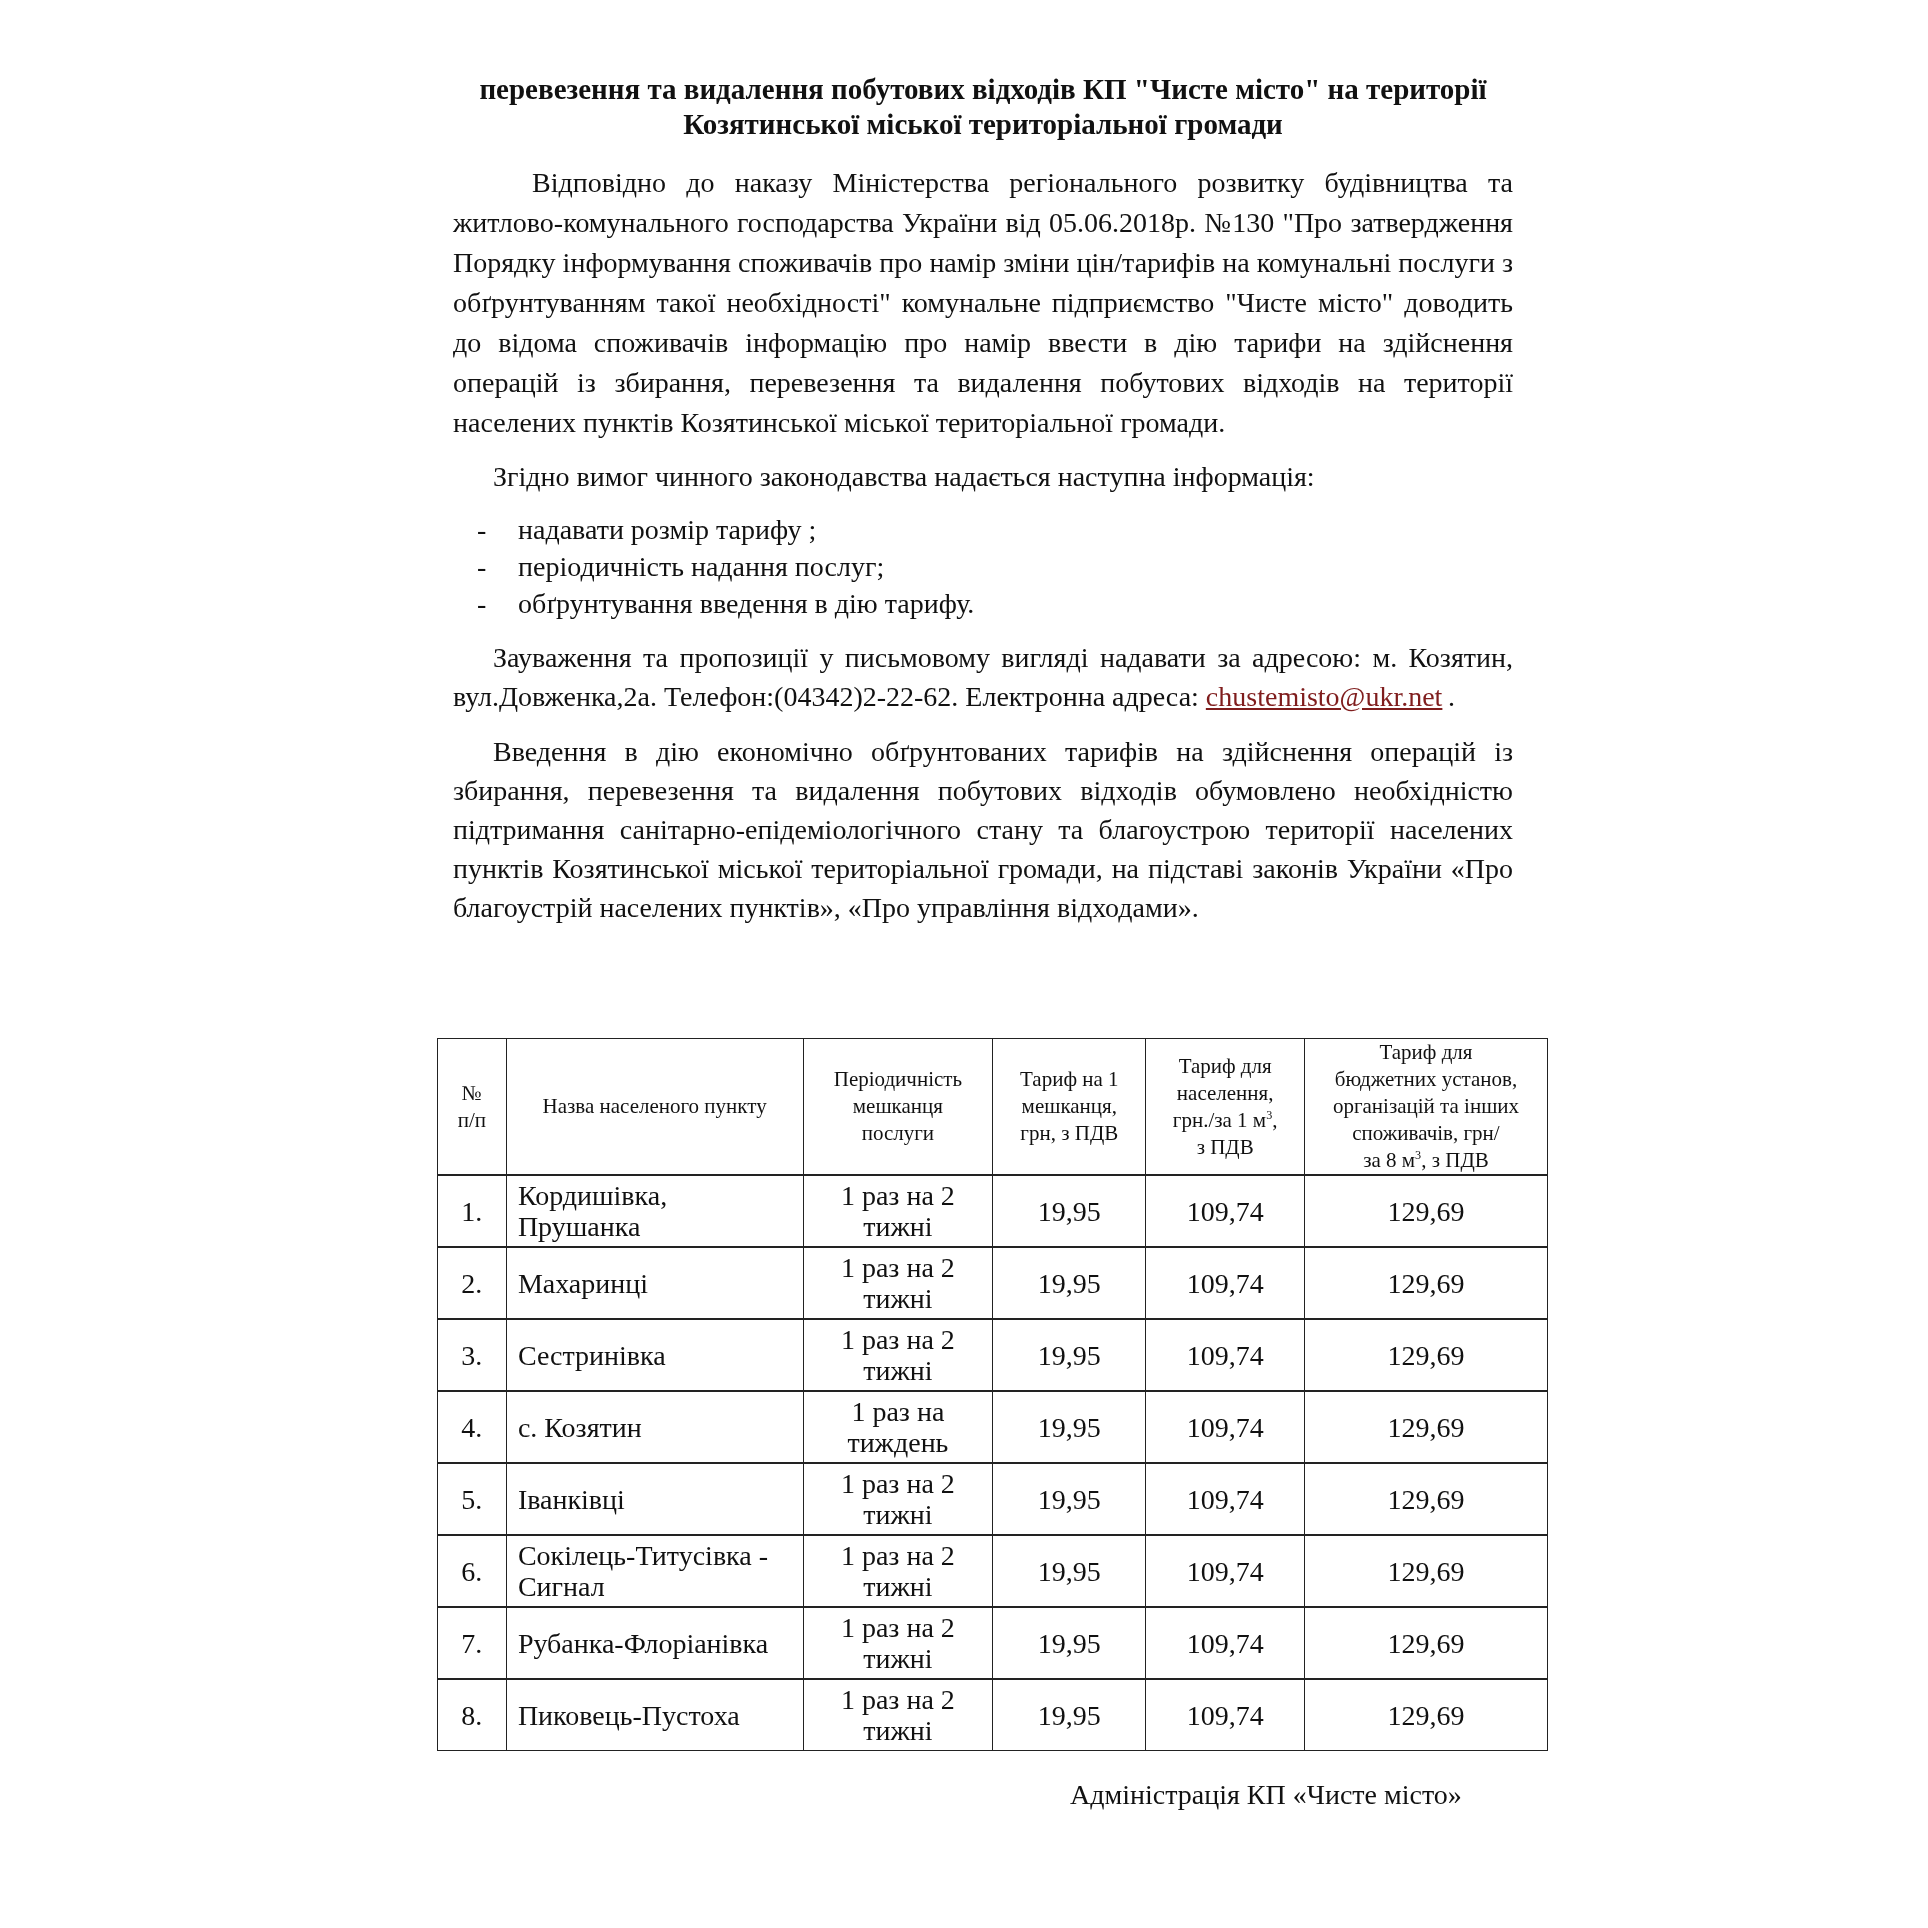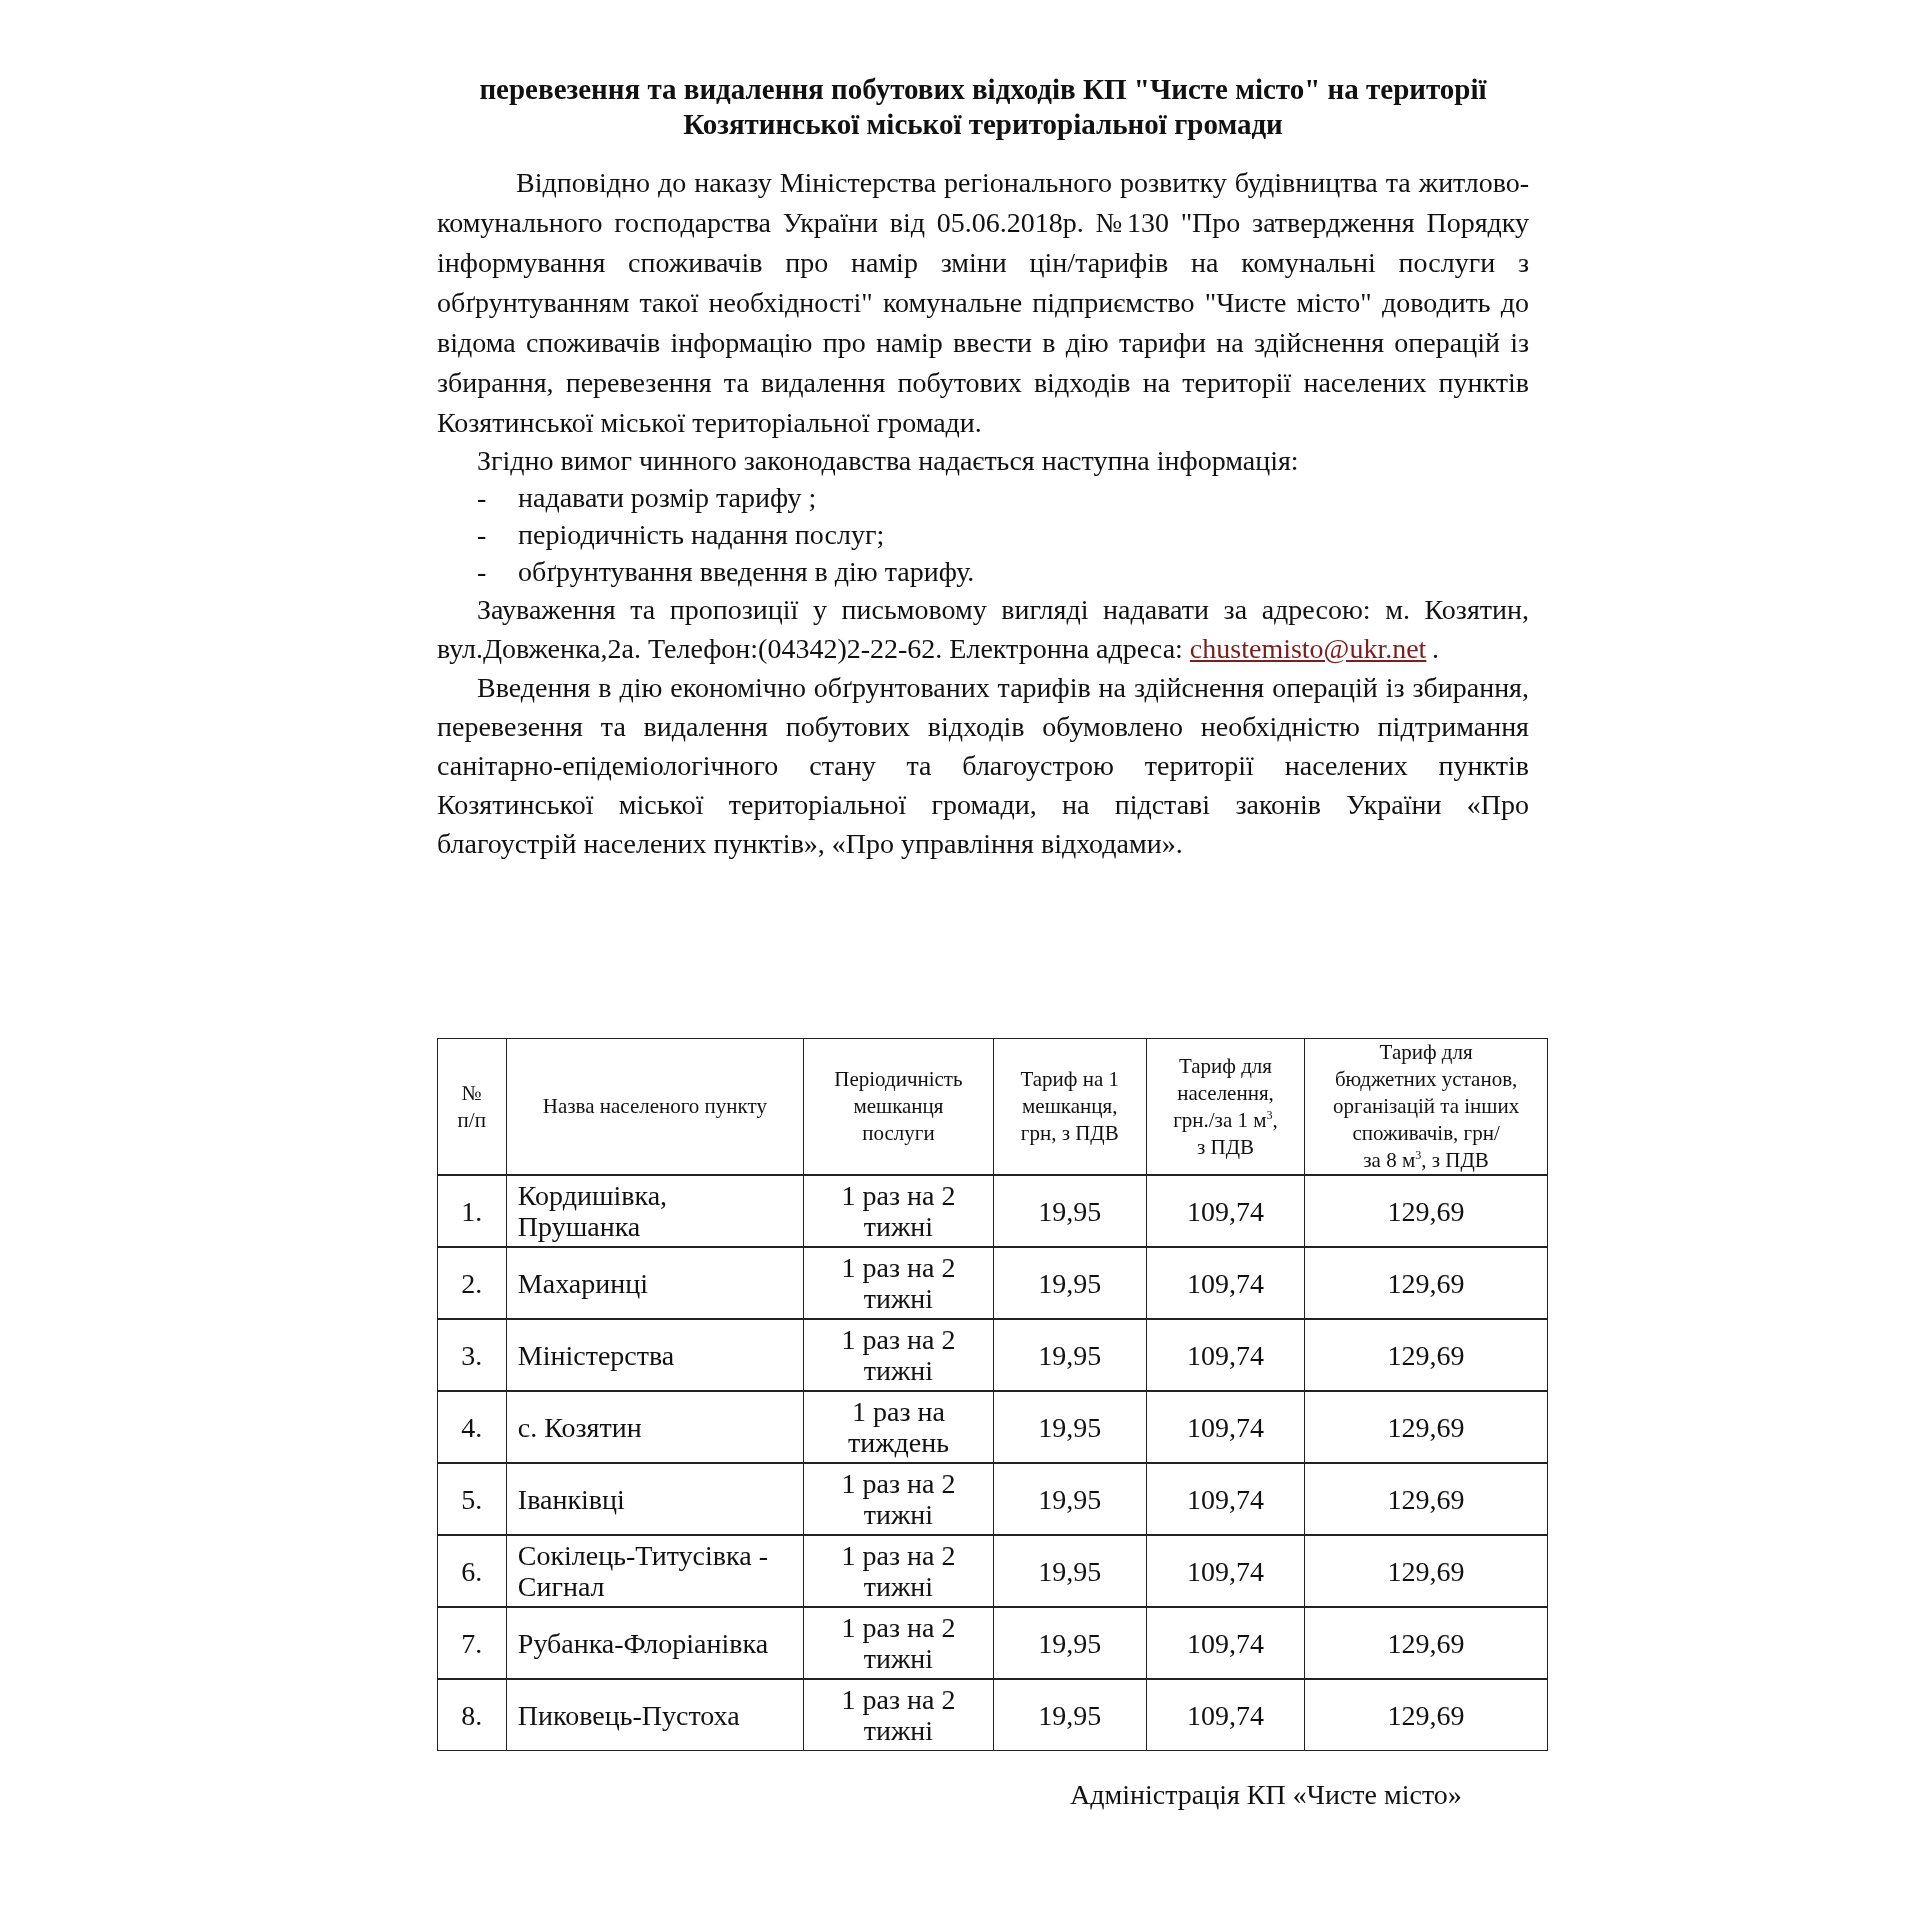--- a/index.html
+++ b/index.html
@@ -9,21 +9,21 @@
     color: #111111;
   }
   .page { position: absolute; left: 437px; top: 72px; width: 1092px; }
   .title {
     font-weight: bold; font-size: 29px; line-height: 35px; text-align: center;
     margin: 0 0 21px 0;
   }
   .title div { white-space: nowrap; }
   .para {
     font-size: 28px; line-height: 40px; text-align: justify;
-    text-align-last: left; margin: 0;
+    text-align-last: left; margin: 16px;
   }
   .indent-lg { text-indent: 79px; }
   .indent-sm { text-indent: 40px; }
   .para.one-line { line-height: 36px; }
   .list { list-style: none; margin: 0; padding: 0 0 0 40px; font-size: 28px; line-height: 37px; }
   .list li { display: flex; }
   .list .dash { width: 41px; flex: none; }
   .email-link { color: #1f5fbf; text-decoration: underline; }
   .after-link { margin-left: 5.6px; }
   table.tariffs {
@@ -136,21 +136,21 @@
           <div>1 раз на 2</div>
           <div>тижні</div>
         </td>
       <td>19,95</td>
       <td>109,74</td>
       <td>129,69</td>
     </tr>
     <tr class="data-row">
       <td>3.</td>
       <td class="name">
-          <div>Міністерства</div>
+          <div>Сестринівка</div>
         </td>
       <td>
           <div>1 раз на 2</div>
           <div>тижні</div>
         </td>
       <td>19,95</td>
       <td>109,74</td>
       <td>129,69</td>
     </tr>
     <tr class="data-row">

